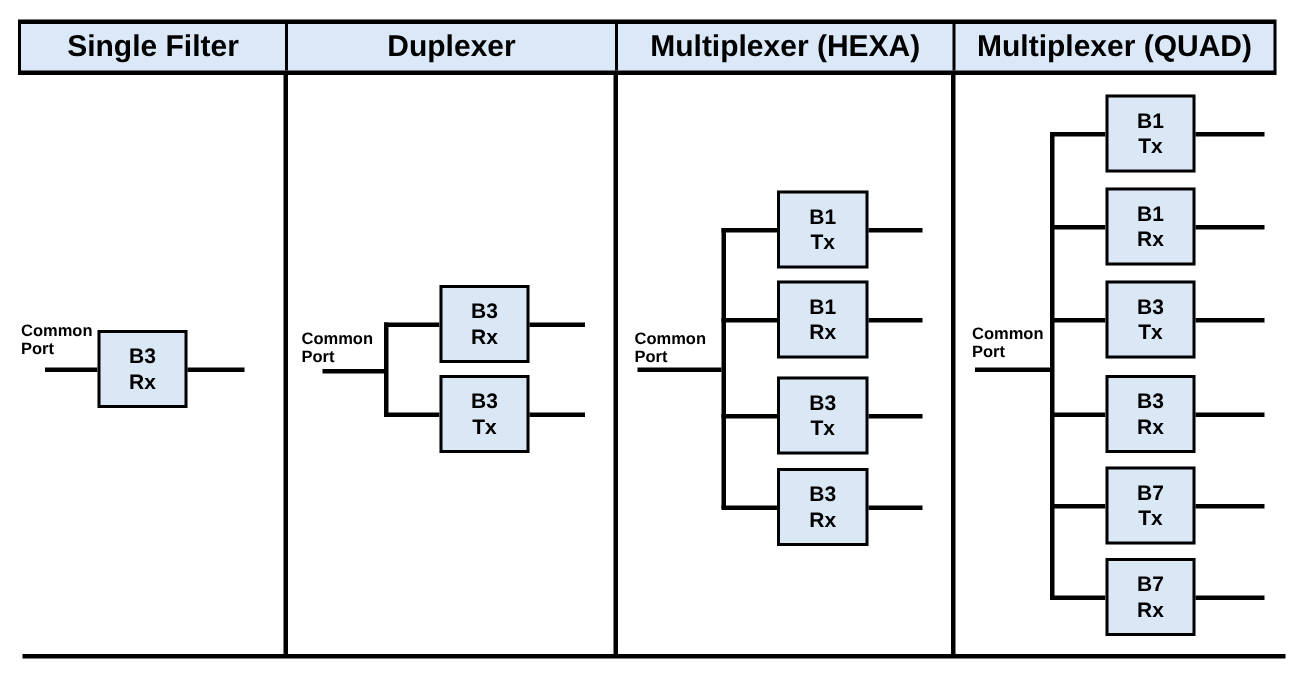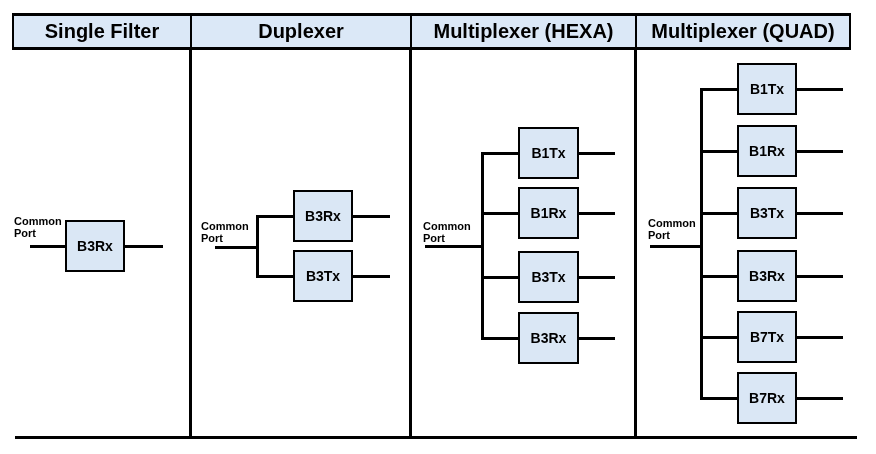--- a/index.html
+++ b/index.html
@@ -24,21 +24,21 @@
   }
   .hdr-div { width:2px; background:var(--line,#000); }
   
   .hline { position:absolute; height:2.5px; background:var(--line,#000); }
   .vline { position:absolute; width:2.5px;  background:var(--line,#000); }
   
   .block {
     position:absolute; box-sizing:border-box;
     border:2px solid var(--line,#000);
     background:var(--block_fill,#dae7f5);
-    display:flex; flex-direction:row; align-items:center; justify-content:center;
+    display:flex; flex-direction:column; align-items:center; justify-content:center;
     font-weight:bold; font-size:14px; line-height:1.2; color:#000;
   }
   
   .cport {
     position:absolute; width:52px;
     font-weight:bold; font-size:11px; line-height:1.12; color:#000;
   }
   
   .watermark {
     position:absolute; left:690px; top:427px;

